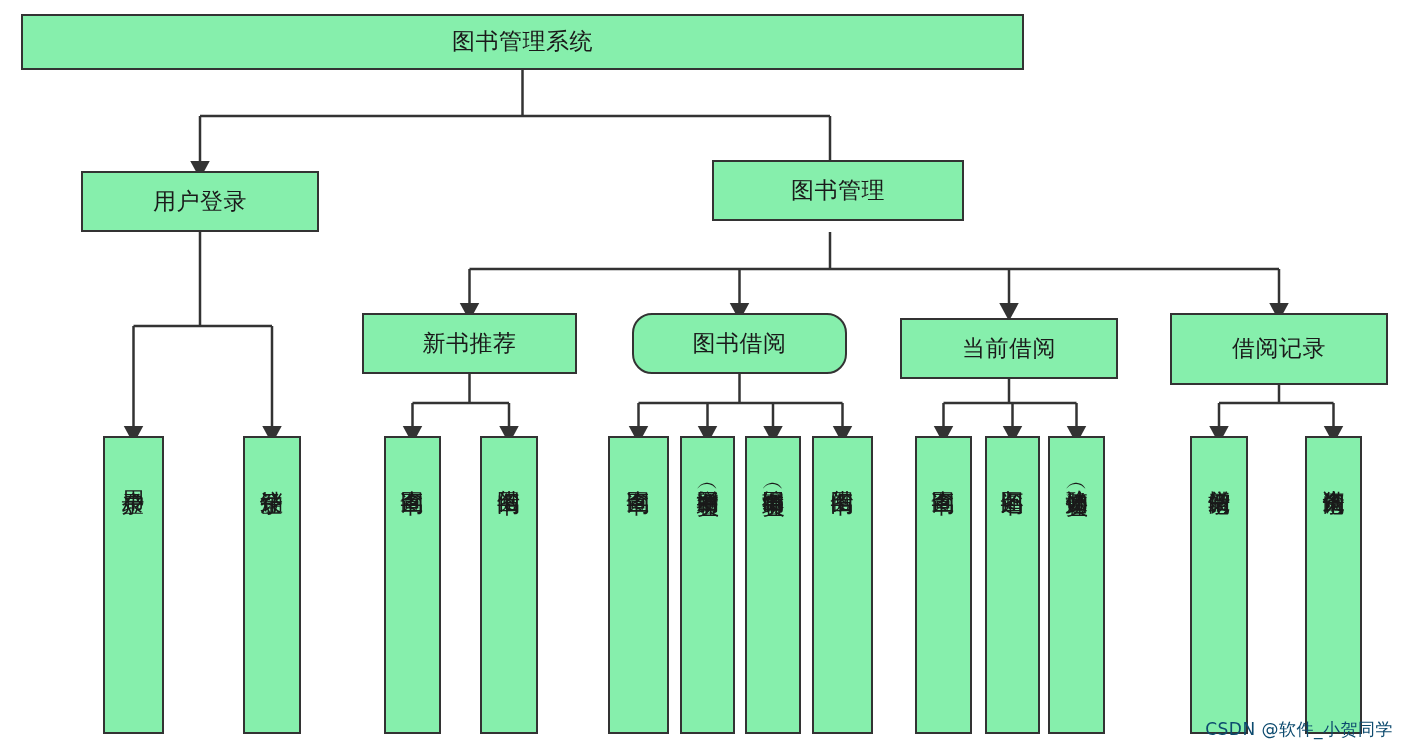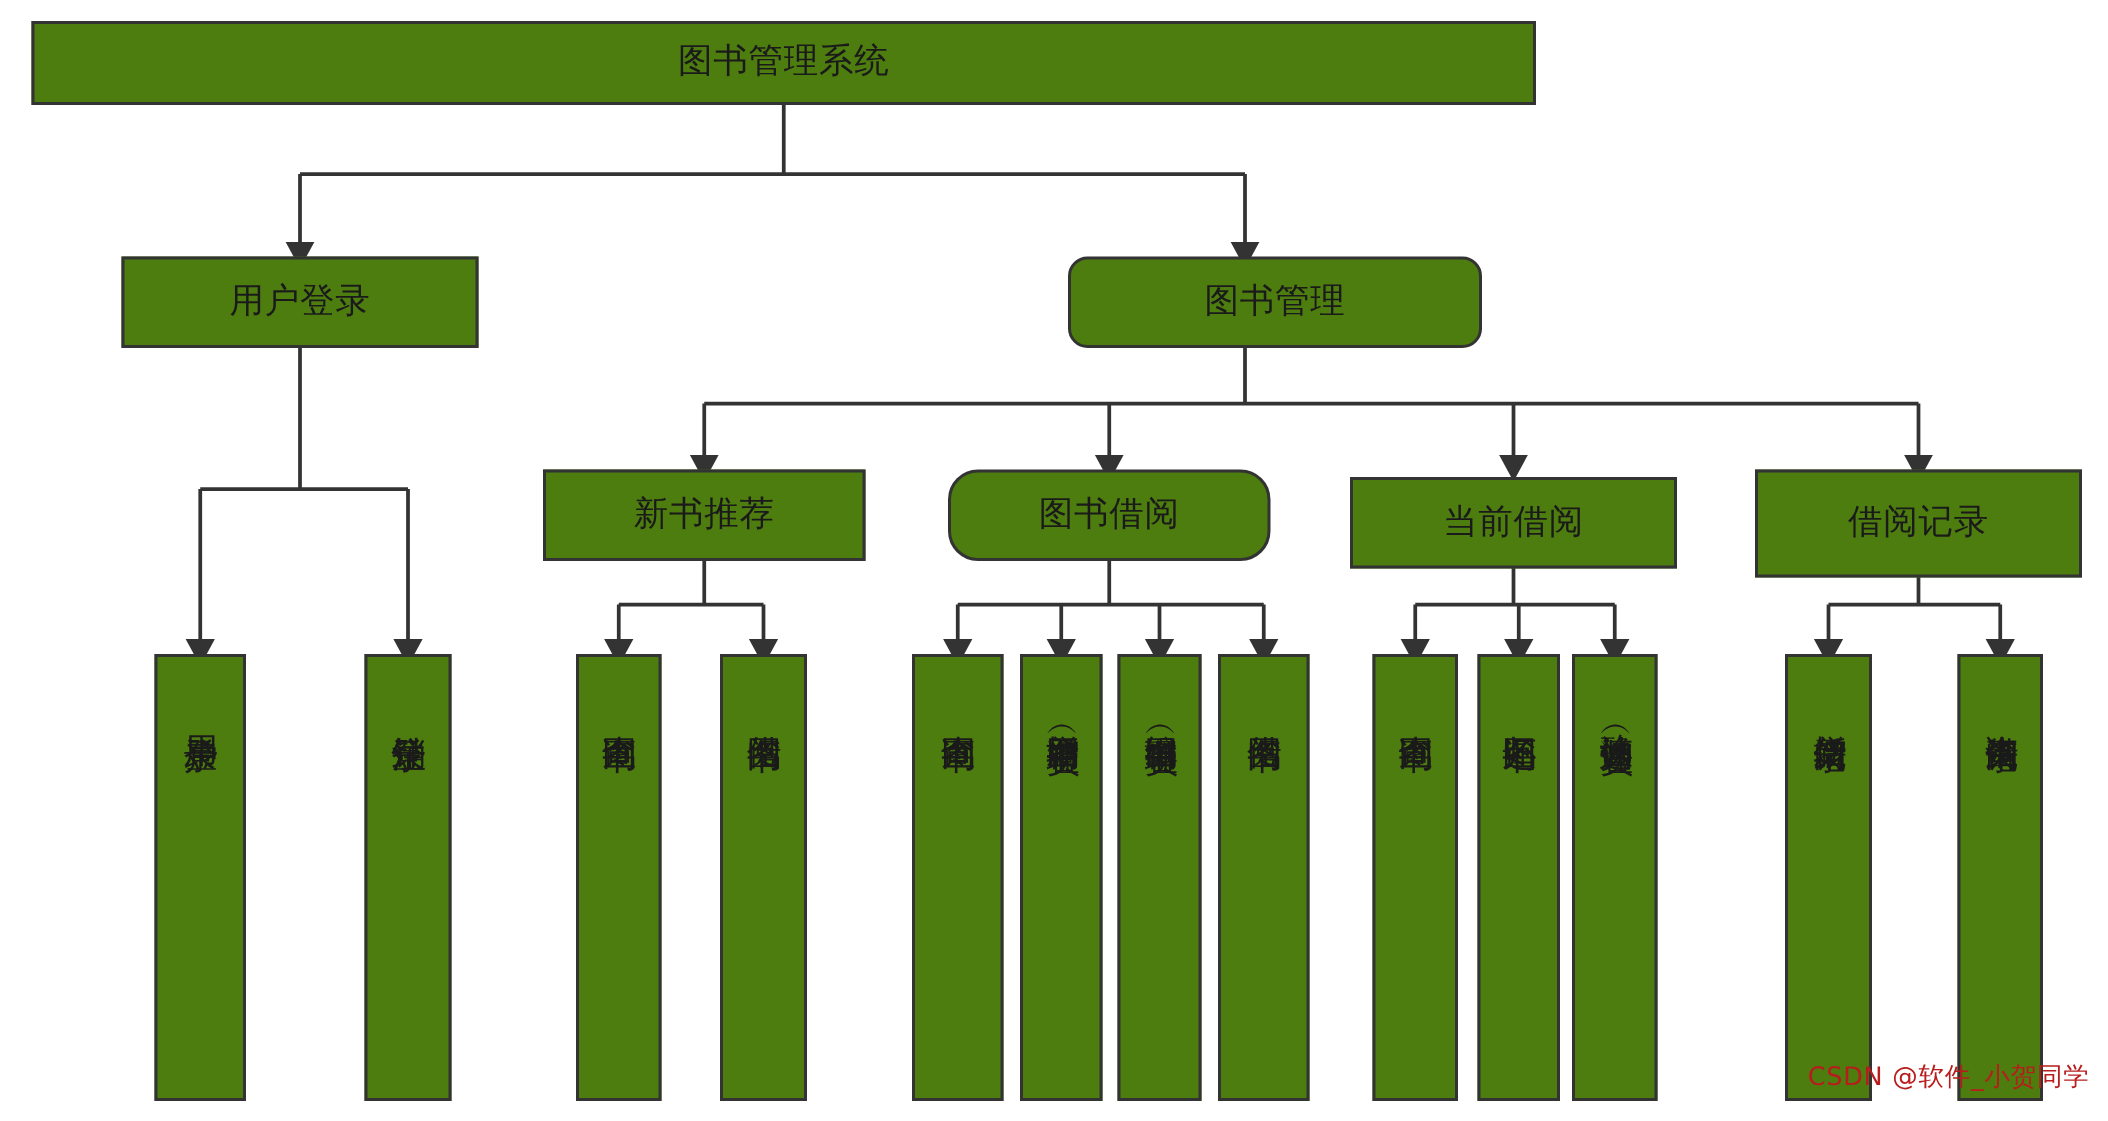--- a/index.html
+++ b/index.html
@@ -23,21 +23,21 @@
     position: absolute;
     left: 0;
     top: 0;
     width: 1405px;
     height: 747px;
     pointer-events: none;
   }
   .node {
     position: absolute;
     box-sizing: border-box;
-    background: #4d7c0f;
+    background: #86efac;
     border: 2.5px solid #333333;
     display: flex;
     align-items: center;
     justify-content: center;
     color: #1a1a1a;
   }
   .node .label {
     display: block;
     text-align: center;
     line-height: 1.12;
@@ -62,23 +62,23 @@
     line-height: 1.22;
     letter-spacing: 1px;
   }
   .node.vert.tall .label {
     font-size: 22px;
     line-height: 1.2;
   }
   #watermark {
     position: absolute;
     right: 12px;
-    bottom: 18px;
+    bottom: 6px;
     font-size: 17px;
-    color: #b91c1c;
+    color: #0c4a6e;
     letter-spacing: 0.5px;
     user-select: none;
   }
 </style>
 </head>
 <body>
 
 <div id="diagram-root">
 
   <svg id="edges" viewBox="0 0 1405 747">
@@ -124,21 +124,21 @@
       </g>
   </svg>
 
   <div id="nodes-layer">
       <div class="node horiz root" id="node-root" style="left: 21px; top: 14px; width: 1003px; height: 56px;">
         <span class="label">图书管理系统</span>
       </div>
       <div class="node horiz" id="node-user-login" style="left: 81px; top: 171px; width: 238px; height: 61px;">
         <span class="label">用户登录</span>
       </div>
-      <div class="node horiz" id="node-book-mgmt" style="left: 712px; top: 171px; width: 276px; height: 61px; border-radius: 13px;">
+      <div class="node horiz" id="node-book-mgmt" style="left: 712px; top: 160px; width: 252px; height: 61px;">
         <span class="label">图书管理</span>
       </div>
       <div class="node horiz" id="node-new-rec" style="left: 362px; top: 313px; width: 215px; height: 61px;">
         <span class="label">新书推荐</span>
       </div>
       <div class="node horiz" id="node-borrow" style="left: 632px; top: 313px; width: 215px; height: 61px; border-radius: 20px;">
         <span class="label">图书借阅</span>
       </div>
       <div class="node horiz" id="node-current" style="left: 900px; top: 318px; width: 218px; height: 61px;">
         <span class="label">当前借阅</span>

